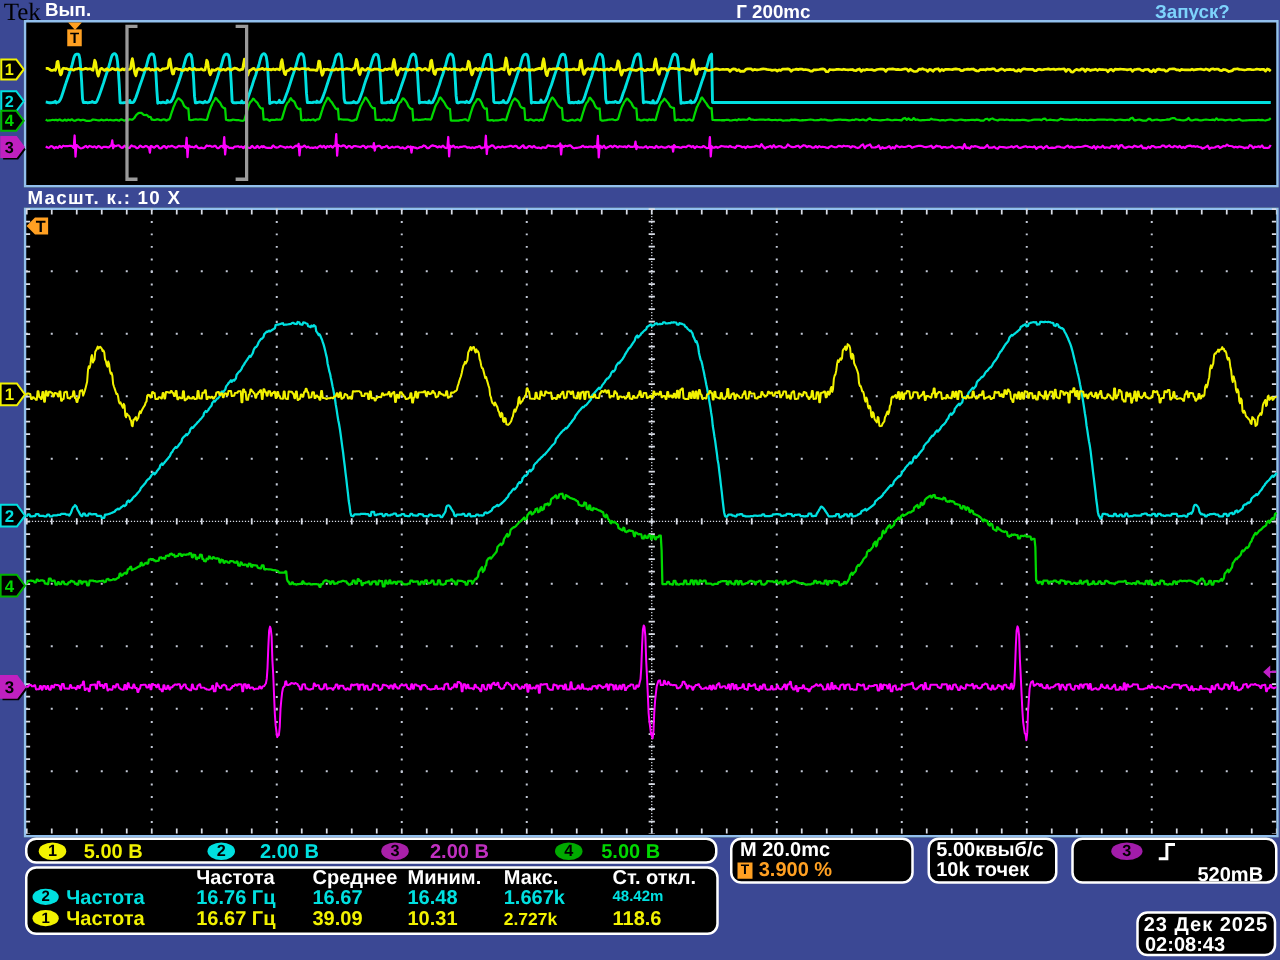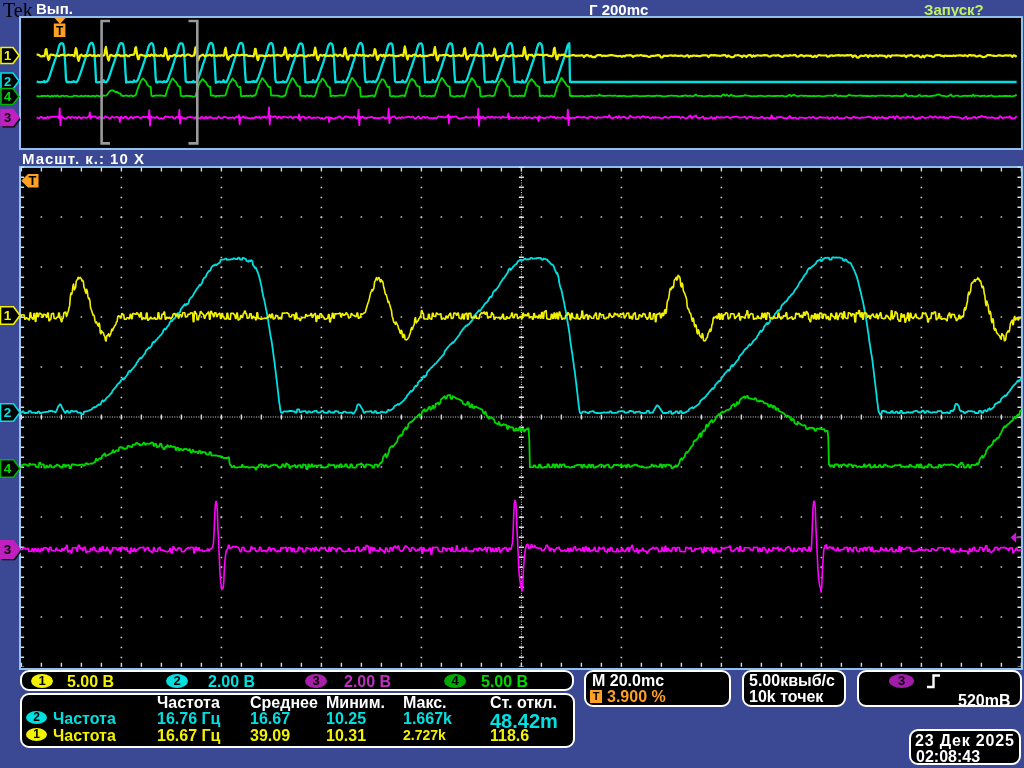--- a/index.html
+++ b/index.html
@@ -6,21 +6,21 @@
 .ab{position:absolute}
 .t{font-weight:bold;white-space:nowrap}
 .box{position:absolute;background:#000;border:2px solid #fff;border-radius:10px;box-sizing:border-box}
 .bdg{position:absolute;border-radius:50%;color:#000;font-weight:bold;text-align:center}
 </style></head>
 <body>
 
 <div class="ab t" style="left:3px;top:-1px;color:#000;font-family:'Liberation Serif',serif;font-size:20px;font-weight:normal">Tek</div>
 <div class="ab t" style="left:36px;top:0px;color:#fff;font-size:15px">Вып.</div>
 <div class="ab t" style="left:589px;top:1px;color:#fff;font-size:15px">Г 200mс</div>
-<div class="ab t" style="left:924px;top:1px;color:#bef264;font-size:15px">Запуск?</div>
+<div class="ab t" style="left:924px;top:1px;color:#7dd3fc;font-size:15px">Запуск?</div>
 
 <div class="ab" style="left:19px;top:16px;width:1004px;height:134px;background:#000;border:2px solid #92c0ee;box-sizing:border-box"></div>
 
 <div class="ab t" style="left:22px;top:150px;color:#fff;font-size:15px;letter-spacing:1px">Масшт. к.: 10 X</div>
 
 <div class="ab" style="left:19px;top:166px;width:1004px;height:504px;background:#000;border:2px solid #92c0ee;box-sizing:border-box"></div>
 
 <div class="box" style="left:20px;top:670px;width:554px;height:21px;border-radius:9px"></div>
 <div class="box" style="left:20px;top:693px;width:555px;height:55px;border-radius:9px"></div>
 <div class="box" style="left:584px;top:670px;width:147px;height:37px;border-radius:9px"></div>
@@ -40,23 +40,23 @@
 <div class="ab t" style="left:157px;top:694px;color:#fff;font-size:16px">Частота</div>
 <div class="ab t" style="left:250px;top:694px;color:#fff;font-size:16px">Среднее</div>
 <div class="ab t" style="left:326px;top:694px;color:#fff;font-size:16px">Миним.</div>
 <div class="ab t" style="left:403px;top:694px;color:#fff;font-size:16px">Макс.</div>
 <div class="ab t" style="left:490px;top:694px;color:#fff;font-size:16px">Ст. откл.</div>
 
 <div class="bdg" style="left:26px;top:711px;width:21px;height:13px;background:#00e0e0;font-size:12px;line-height:13px">2</div>
 <div class="ab t" style="left:53px;top:710px;color:#00e0e0;font-size:16px">Частота</div>
 <div class="ab t" style="left:157px;top:710px;color:#00e0e0;font-size:16px">16.76 Гц</div>
 <div class="ab t" style="left:250px;top:710px;color:#00e0e0;font-size:16px">16.67</div>
-<div class="ab t" style="left:326px;top:710px;color:#00e0e0;font-size:16px">10.25</div>
+<div class="ab t" style="left:326px;top:710px;color:#00e0e0;font-size:16px">16.48</div>
 <div class="ab t" style="left:403px;top:710px;color:#00e0e0;font-size:16px">1.667k</div>
-<div class="ab t" style="left:490px;top:710px;color:#00e0e0;font-size:20px">48.42m</div>
+<div class="ab t" style="left:490px;top:710px;color:#00e0e0;font-size:12px">48.42m</div>
 
 <div class="bdg" style="left:26px;top:728px;width:21px;height:13px;background:#f2f200;font-size:12px;line-height:13px">1</div>
 <div class="ab t" style="left:53px;top:727px;color:#f2f200;font-size:16px">Частота</div>
 <div class="ab t" style="left:157px;top:727px;color:#f2f200;font-size:16px">16.67 Гц</div>
 <div class="ab t" style="left:250px;top:727px;color:#f2f200;font-size:16px">39.09</div>
 <div class="ab t" style="left:326px;top:727px;color:#f2f200;font-size:16px">10.31</div>
 <div class="ab t" style="left:403px;top:727px;color:#f2f200;font-size:14px">2.727k</div>
 <div class="ab t" style="left:490px;top:727px;color:#f2f200;font-size:16px">118.6</div>
 
 <div class="ab t" style="left:592px;top:672px;color:#fff;font-size:16px">M 20.0mс</div>

